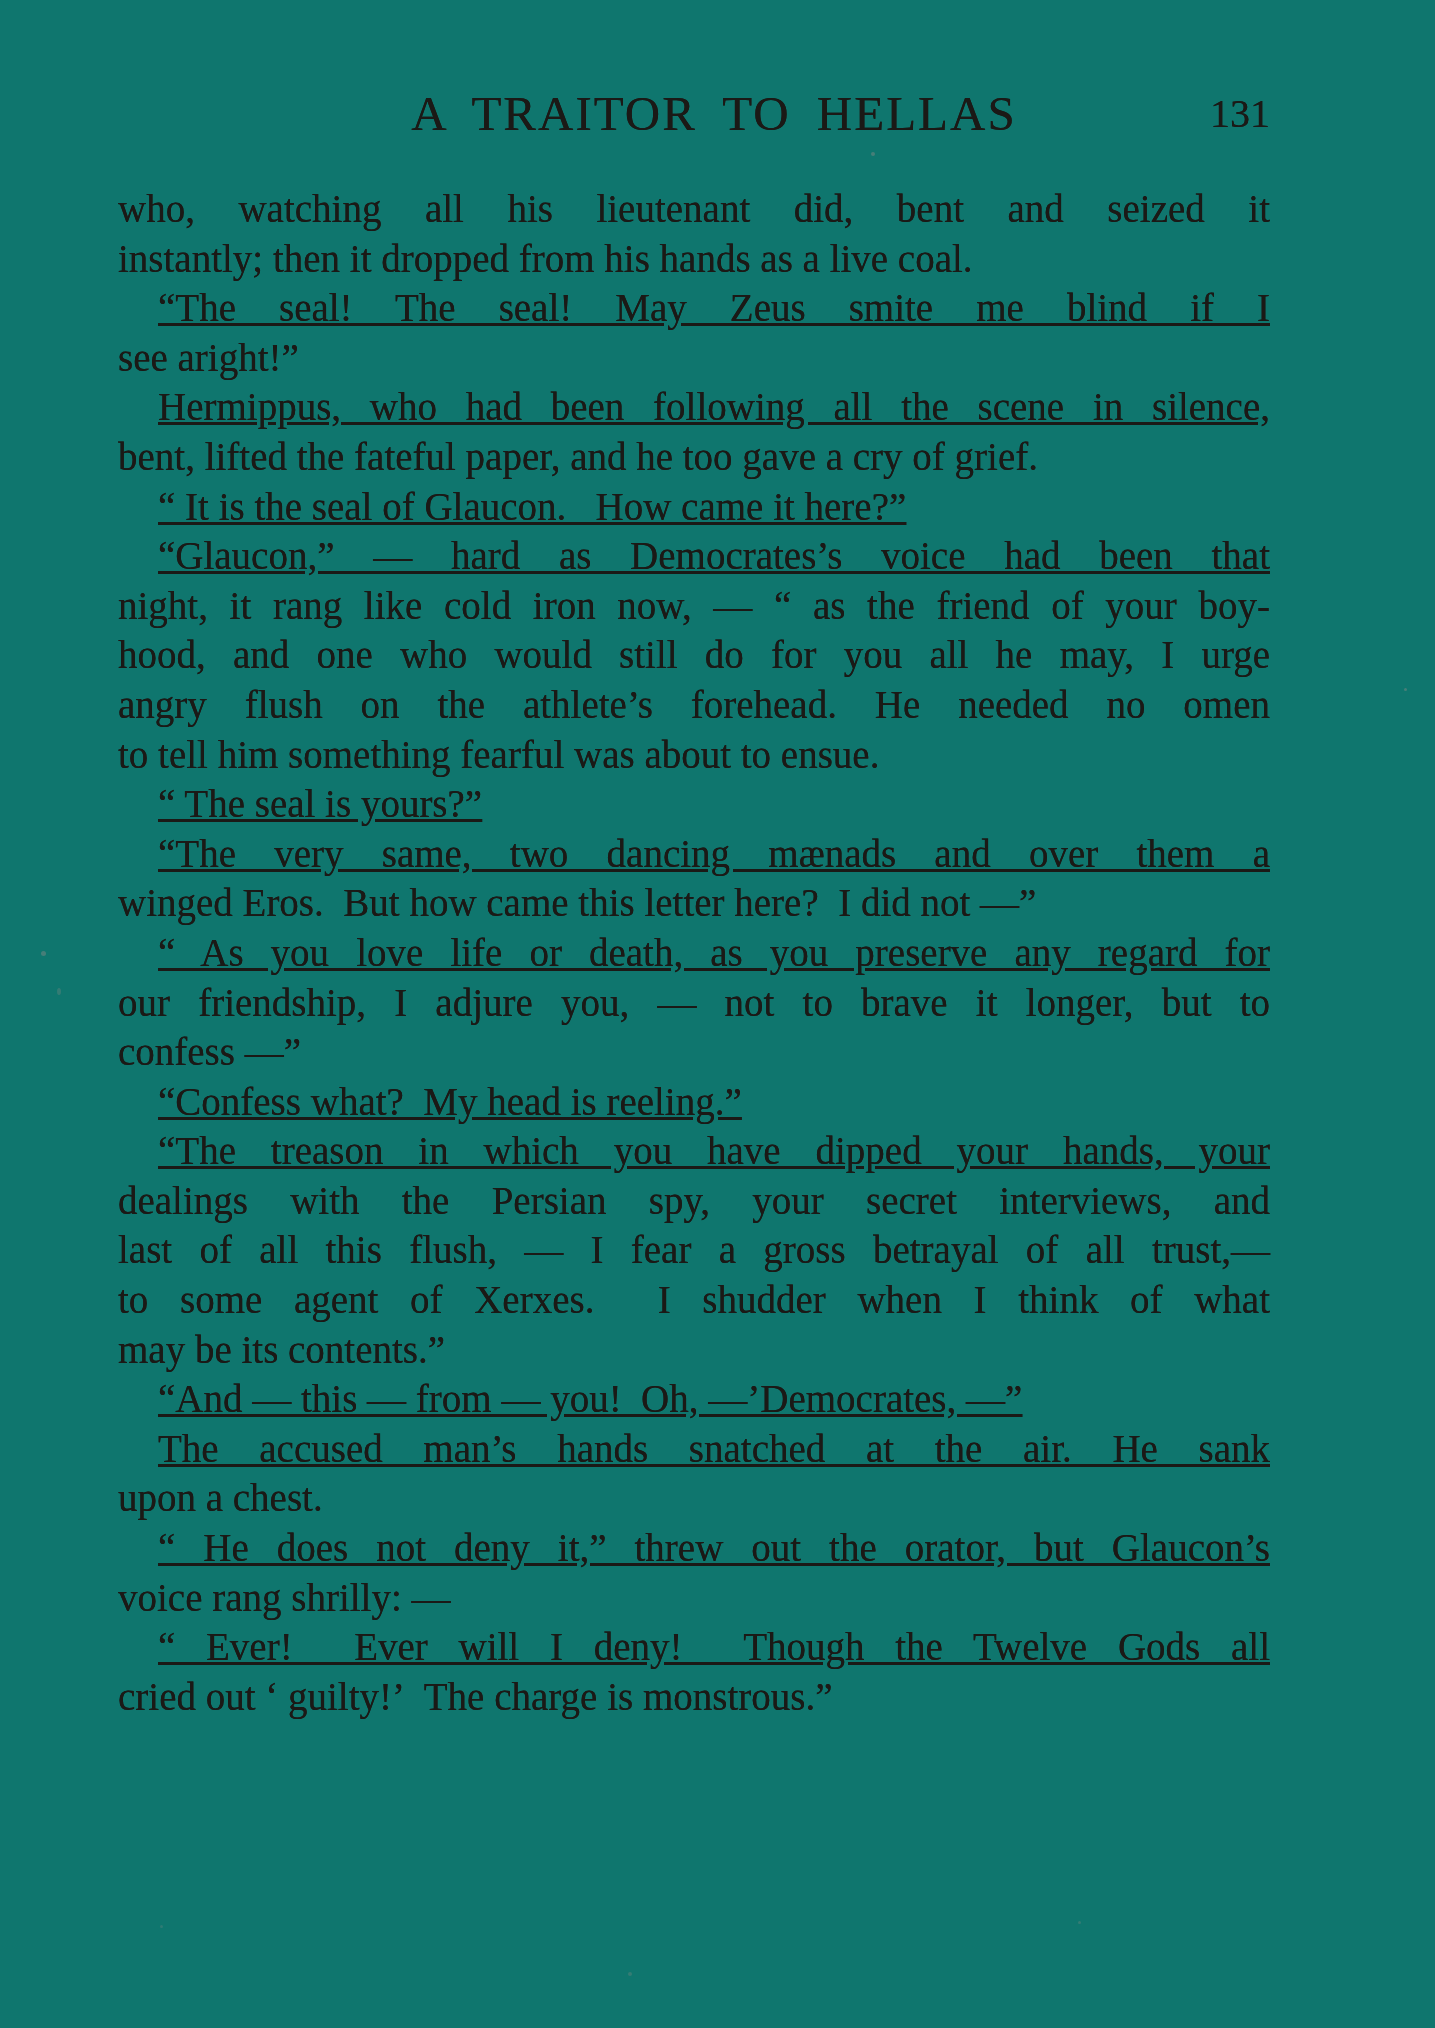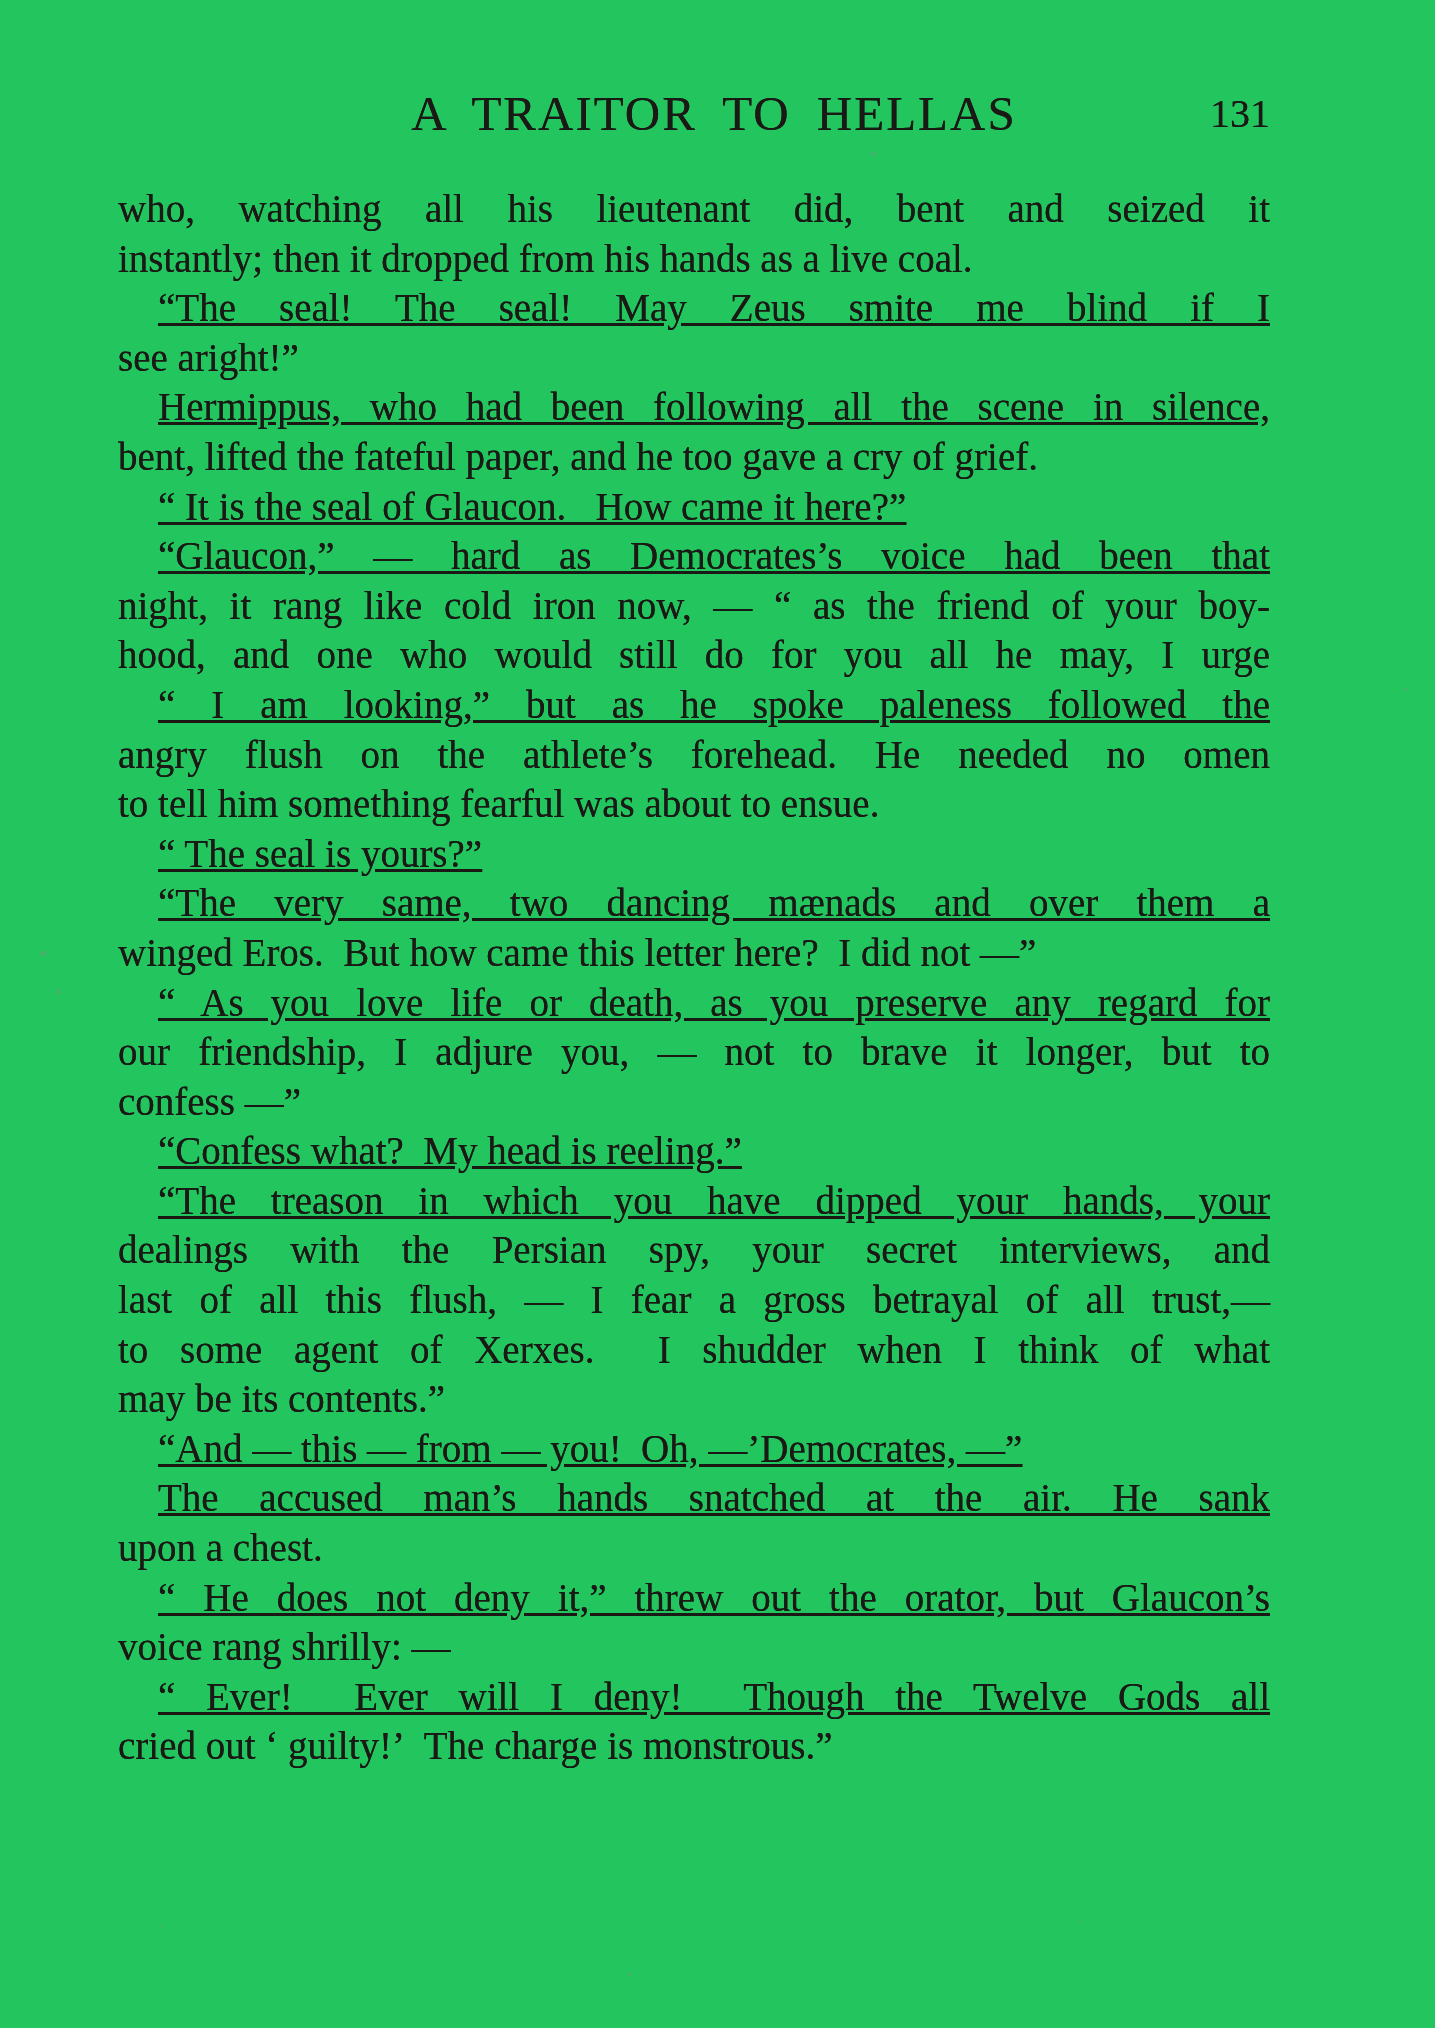--- a/index.html
+++ b/index.html
@@ -5,21 +5,21 @@
   html, body {
     margin: 0;
     padding: 0;
     background: #e8e8e8;
   }
   .sheet {
     position: relative;
     width: 1435px;
     height: 2028px;
     margin: 0 auto;
-    background: #22c55e;
+    background: #0f766e;
     overflow: hidden;
     font-family: "Liberation Serif", "DejaVu Serif", serif;
     color: #1b1916;
   }
   .header {
     position: absolute;
     left: 118px;
     top: 88px;
     width: 1152px;
     height: 52px;
@@ -89,21 +89,20 @@
       <div class="line j">who, watching all his lieutenant did, bent and seized it</div>
       <div class="line">instantly; then it dropped from his hands as a live coal.</div>
       <div class="line j indent">“The seal! The seal! May Zeus smite me blind if I</div>
       <div class="line">see aright!”</div>
       <div class="line j indent">Hermippus, who had been following all the scene in silence,</div>
       <div class="line">bent, lifted the fateful paper, and he too gave a cry of grief.</div>
       <div class="line indent">“ It is the seal of Glaucon.&nbsp;&nbsp; How came it here?”</div>
       <div class="line j indent">“Glaucon,” — hard as Democrates’s voice had been that</div>
       <div class="line j">night, it rang like cold iron now, — “ as the friend of your boy-</div>
       <div class="line j">hood, and one who would still do for you all he may, I urge</div>
-      <div class="line j indent">“ I am looking,” but as he spoke paleness followed the</div>
       <div class="line j">angry flush on the athlete’s forehead. He needed no omen</div>
       <div class="line">to tell him something fearful was about to ensue.</div>
       <div class="line indent">“ The seal is yours?”</div>
       <div class="line j indent">“The very same, two dancing mænads and over them a</div>
       <div class="line">winged Eros.&nbsp; But how came this letter here?&nbsp; I did not —”</div>
       <div class="line j indent">“ As you love life or death, as you preserve any regard for</div>
       <div class="line j">our friendship, I adjure you, — not to brave it longer, but to</div>
       <div class="line">confess —”</div>
       <div class="line indent">“Confess what?&nbsp; My head is reeling.”</div>
       <div class="line j indent">“The treason in which you have dipped your hands, your</div>

